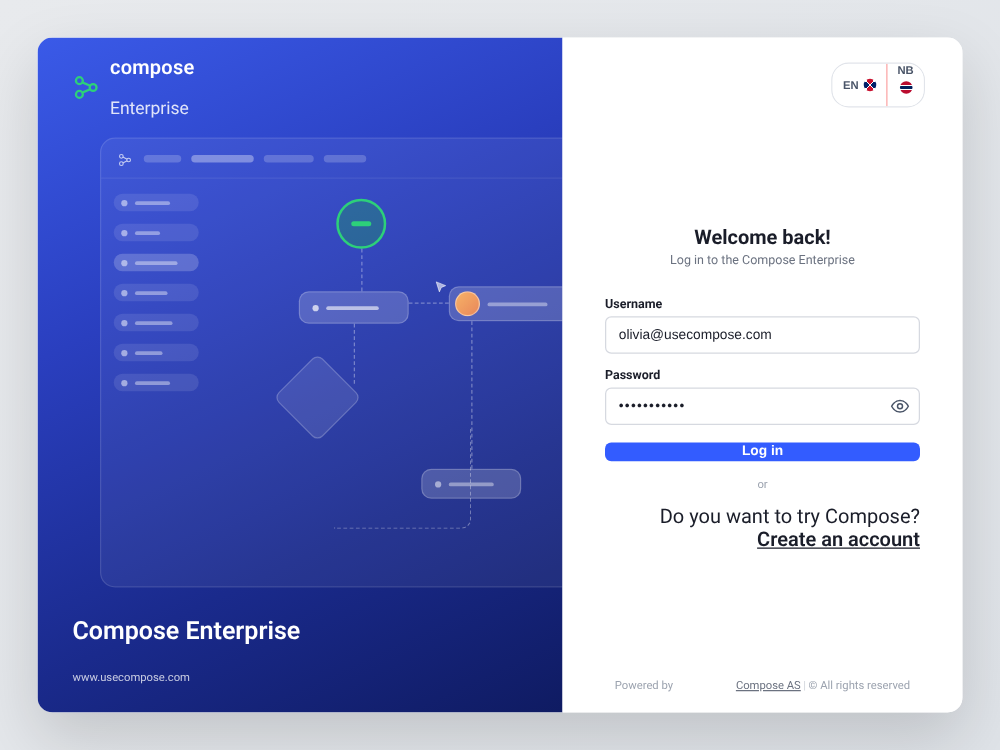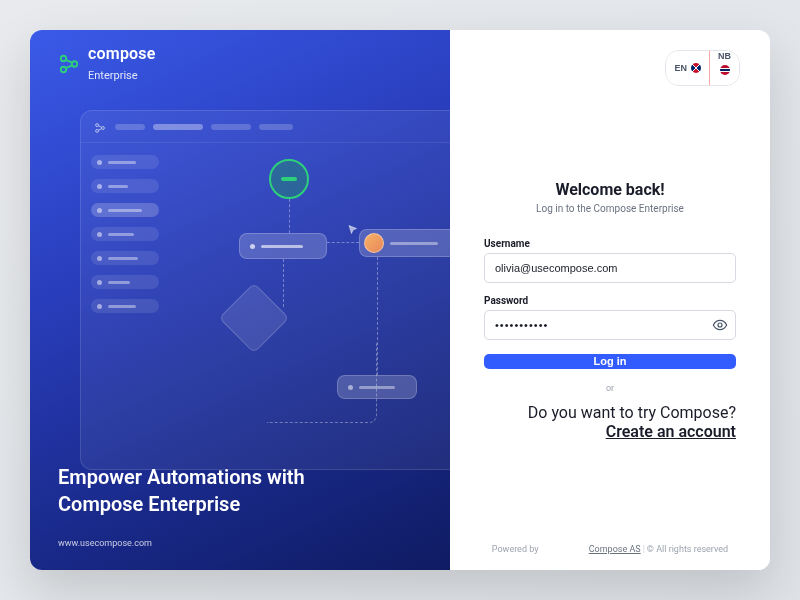--- a/index.html
+++ b/index.html
@@ -5,21 +5,21 @@
 * { margin: 0; padding: 0; box-sizing: border-box; }
 html, body { width: 800px; height: 600px; overflow: hidden; font-family: -apple-system, BlinkMacSystemFont, "Segoe UI", Roboto, sans-serif; }
 body { background: linear-gradient(135deg, #e8eaed 0%, #dfe3e8 100%); display: flex; align-items: center; justify-content: center; }
 .card { width: 740px; height: 540px; background: #fff; border-radius: 12px; overflow: hidden; display: flex; box-shadow: 0 20px 50px rgba(0,0,0,0.15); }
 .left { width: 420px; height: 100%; background: linear-gradient(155deg, #3a5ae8 0%, #2a3fbf 35%, #1a2a8c 70%, #0f1b62 100%); position: relative; color: #fff; overflow: hidden; }
 .right { flex: 1; height: 100%; background: #fff; padding: 20px 30px 16px 30px; display: flex; flex-direction: column; position: relative; }
 .brand { position: absolute; top: 16px; left: 28px; display: flex; align-items: center; gap: 8px; z-index: 10; }
 .brand-logo svg { display: block; }
 .brand-text { display: flex; flex-direction: column; line-height: 1; }
 .brand-name { font-size: 16px; font-weight: 600; letter-spacing: 0.2px; }
-.brand-sub { font-size: 11px; opacity: 0.85; margin-top: 8px; }
+.brand-sub { font-size: 14px; opacity: 0.85; margin-top: 18px; }
 .tagline { position: absolute; bottom: 52px; left: 28px; font-size: 20px; font-weight: 600; line-height: 1.35; z-index: 10; }
 .site { position: absolute; bottom: 22px; left: 28px; font-size: 9px; opacity: 0.75; z-index: 10; }
 .illus { position: absolute; top: 80px; left: 50px; width: 420px; height: 480px; }
 .mock-window { position: absolute; top: 0; left: 0; width: 400px; height: 360px; background: rgba(255,255,255,0.06); border: 1px solid rgba(255,255,255,0.12); border-radius: 12px; }
 .mock-top { height: 32px; border-bottom: 1px solid rgba(255,255,255,0.08); display: flex; align-items: center; padding: 0 12px; gap: 8px; }
 .mock-top-dot { width: 14px; height: 14px; }
 .mock-top-dot svg { width: 14px; height: 14px; opacity: 0.7; }
 .mock-top-pill { height: 6px; border-radius: 3px; background: rgba(255,255,255,0.2); }
 .mock-body { display: flex; height: calc(100% - 32px); }
 .mock-side { width: 88px; padding: 12px 10px; display: flex; flex-direction: column; gap: 10px; }
@@ -161,21 +161,20 @@
             <div class="node-card node-card2">
                 <span class="mock-dot"></span>
                 <span class="mock-line" style="width:36px"></span>
               </div>
           </div>
         </div>
       </div>
     </div>
 
     <div class="tagline">
-      <div>Empower Automations with</div>
       <div>Compose Enterprise</div>
     </div>
     <div class="site">www.usecompose.com</div>
   </div>
 
   <div class="right">
     <div class="lang">
       <div class="lang-pill">
         <button class="lang-btn">
             <span>EN</span>

